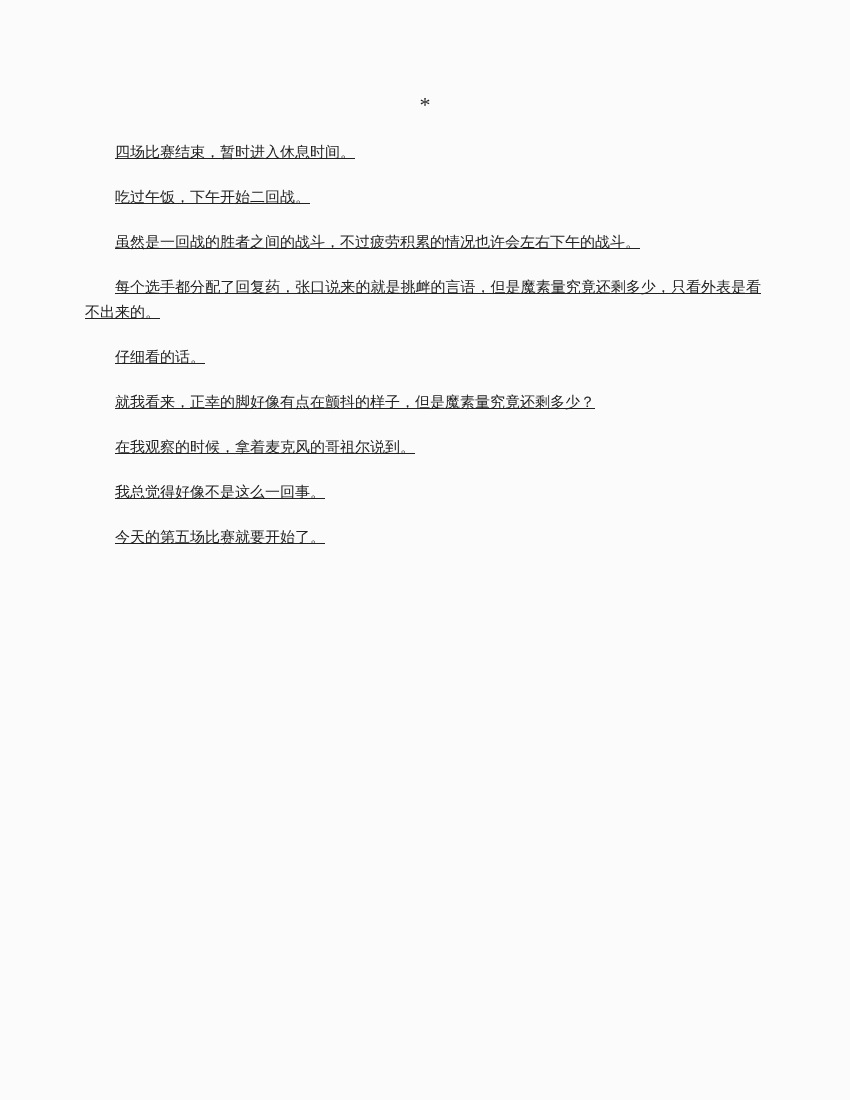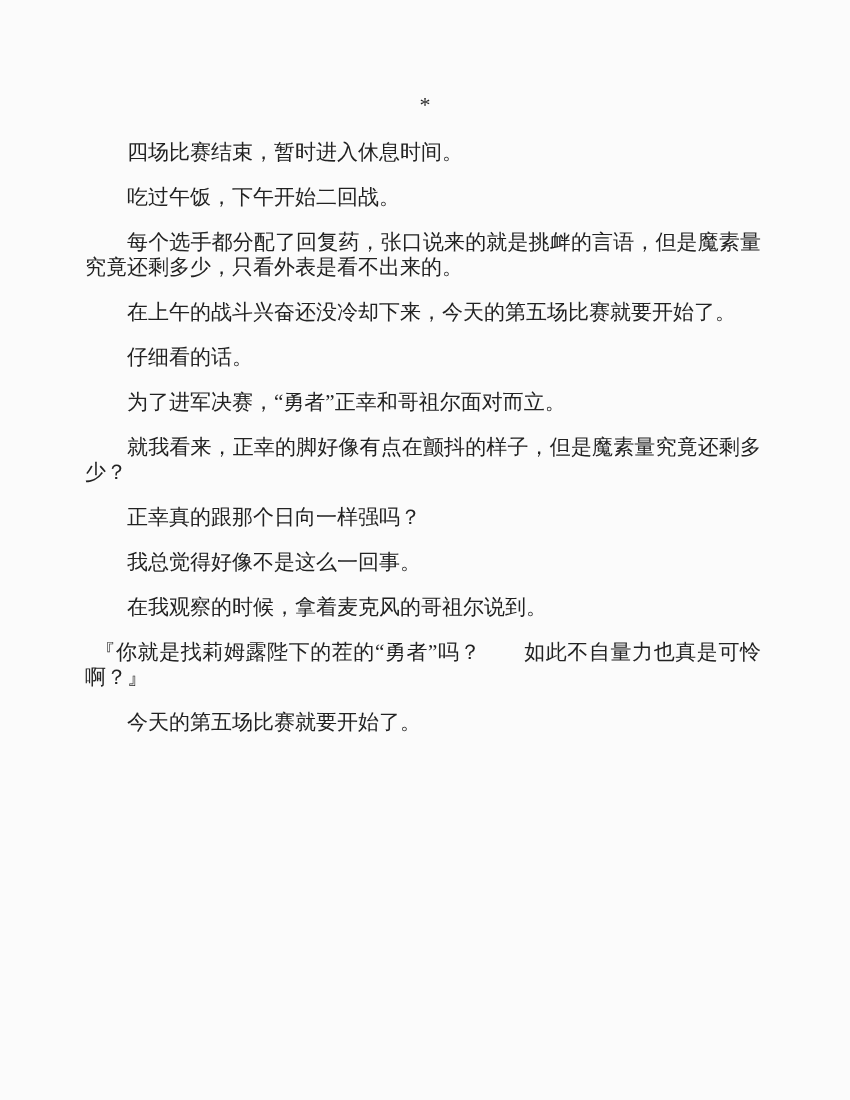--- a/index.html
+++ b/index.html
@@ -21,43 +21,41 @@
     color: #222222;
   }
   .section-break {
     text-align: center;
     font-size: 22px;
     line-height: 26px;
     margin: 0 0 22px 0;
     color: #2a2a2a;
   }
   .para {
-    font-size: 21px;
+    font-size: 15px;
     line-height: 25px;
     margin: 0 4px 20px 0;
     text-indent: 2em;
     text-align: justify;
     letter-spacing: 0px;
     word-break: break-all;
+    text-decoration: underline;
   }
   .para.quote {
     text-indent: 0.45em;
   }
 </style>
 </head>
 <body>
 
 <div class="page">
   <div class="section-break">*</div>
 
   <p class="para">四场比赛结束，暂时进入休息时间。</p>
   <p class="para">吃过午饭，下午开始二回战。</p>
+  <p class="para">虽然是一回战的胜者之间的战斗，不过疲劳积累的情况也许会左右下午的战斗。</p>
   <p class="para">每个选手都分配了回复药，张口说来的就是挑衅的言语，但是魔素量究竟还剩多少，只看外表是看不出来的。</p>
-  <p class="para">在上午的战斗兴奋还没冷却下来，今天的第五场比赛就要开始了。</p>
   <p class="para">仔细看的话。</p>
-  <p class="para">为了进军决赛，“勇者”正幸和哥祖尔面对而立。</p>
   <p class="para">就我看来，正幸的脚好像有点在颤抖的样子，但是魔素量究竟还剩多少？</p>
-  <p class="para">正幸真的跟那个日向一样强吗？</p>
+  <p class="para">在我观察的时候，拿着麦克风的哥祖尔说到。</p>
   <p class="para">我总觉得好像不是这么一回事。</p>
-  <p class="para">在我观察的时候，拿着麦克风的哥祖尔说到。</p>
-  <p class="para quote">『你就是找莉姆露陛下的茬的“勇者”吗？　　如此不自量力也真是可怜啊？』</p>
   <p class="para">今天的第五场比赛就要开始了。</p>
 </div>
 
 </body></html>

